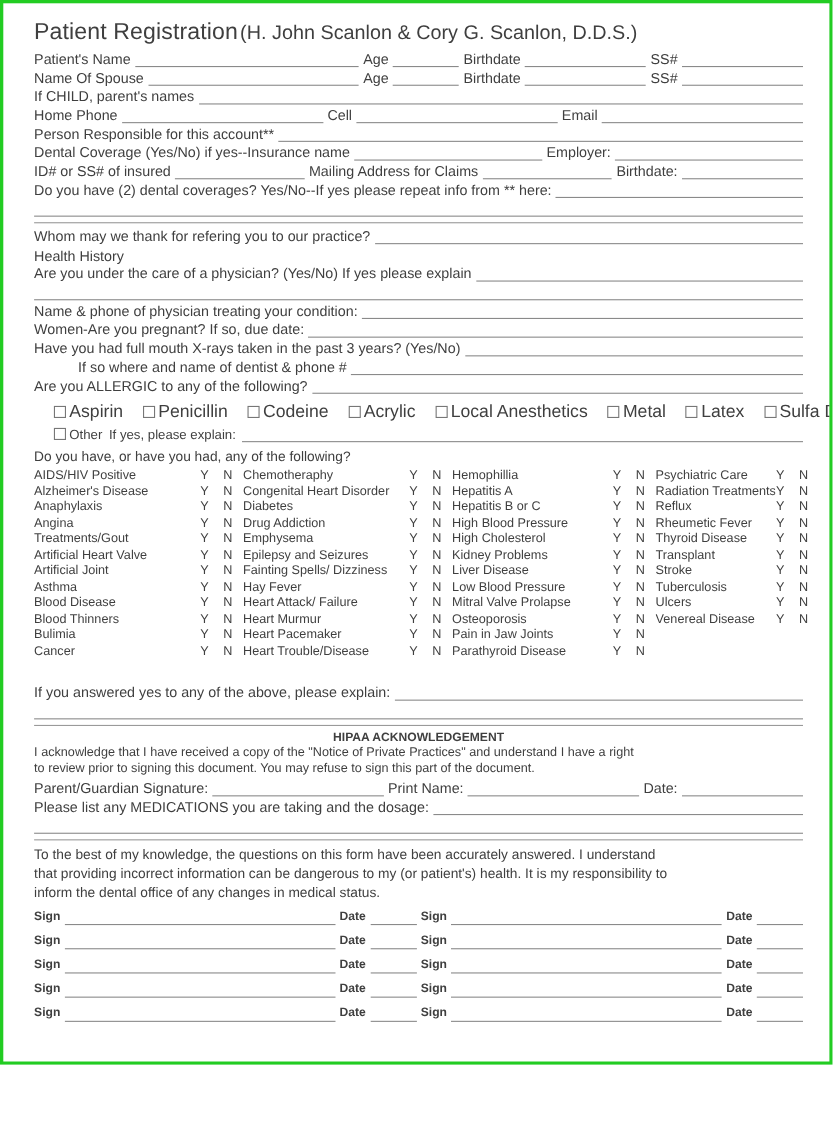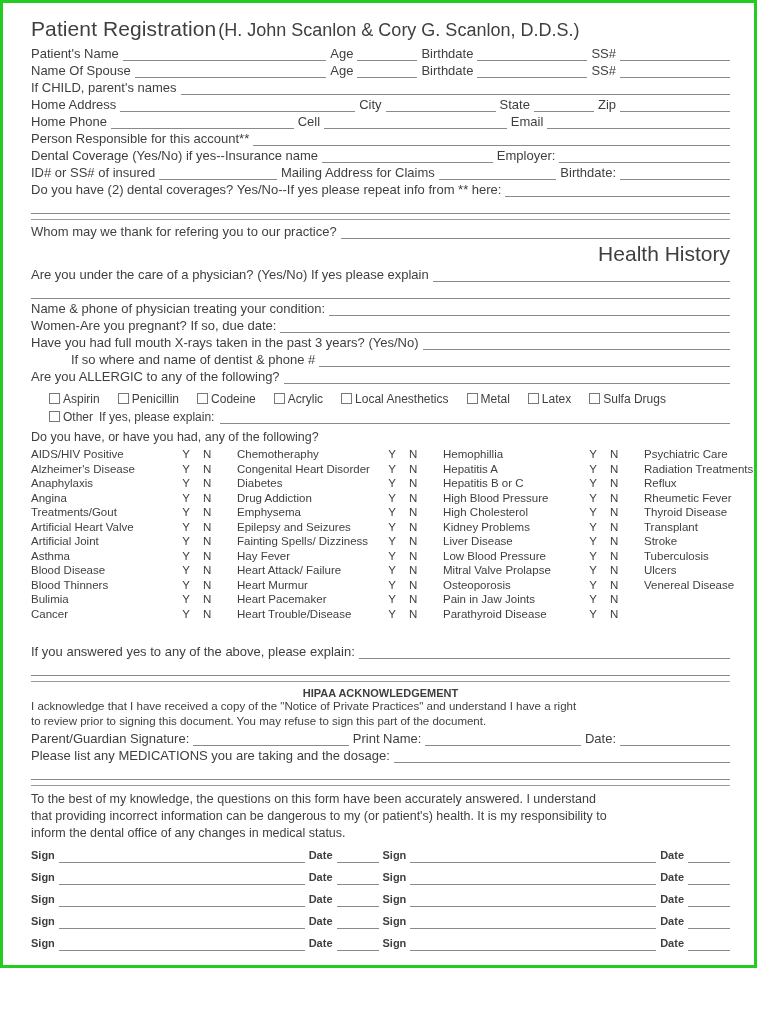--- a/index.html
+++ b/index.html
@@ -54,57 +54,56 @@
     margin-bottom: 6px;
   }
   .title-main {
     font-size: 21px;
     letter-spacing: .1px;
   }
   .title-sub {
     font-size: 18px;
   }
   .sec-head {
-    font-size: 21px;
+    font-size: 13px;
     margin: 2px 0 2px 0;
-    text-align: right;
   }
   hr.rule {
     border: none;
     border-top: 1px solid #9a9a9a;
     margin: 5px 0 5px 0;
   }
   .chk {
     display: inline-block;
     width: 9px;
     height: 9px;
     border: 1px solid #777;
     margin-right: 3px;
     vertical-align: -1px;
   }
   .allergy-row {
     display: flex;
     align-items: center;
-    font-size: 12px;
+    font-size: 16px;
     gap: 18px;
     margin: 8px 0 4px 18px;
     flex-wrap: nowrap;
   }
   .allergy-row .it { white-space: nowrap; }
   .other-row {
     display: flex;
     align-items: flex-end;
     font-size: 12px;
     gap: 6px;
     margin: 2px 0 6px 18px;
   }
   .cond-q { font-size: 12.5px; margin: 4px 0 3px 0; }
   .cond-wrap {
     display: flex;
-    gap: 16px;
+    gap: 0px;
     margin-bottom: 2px;
   }
   .cond-col {
     flex: 1 1 0;
   }
   .cond-col.c1 { flex: 0 0 190px; }
   .cond-col.c2 { flex: 0 0 190px; }
   .cond-col.c3 { flex: 0 0 185px; }
   .cond-col.c4 { flex: 1 1 auto; }
   .cond-item {
@@ -184,30 +183,20 @@
       <span class="fill med"></span>
       <span class="lbl">SS#</span>
       <span class="fill med"></span>
     </div>
 
     <div class="row">
       <span class="lbl">If CHILD, parent's names</span>
       <span class="fill"></span>
     </div>
 
-    <div class="row">
-      <span class="lbl">Home Address</span>
-      <span class="fill"></span>
-      <span class="lbl">City</span>
-      <span class="fill med"></span>
-      <span class="lbl">State</span>
-      <span class="fill short"></span>
-      <span class="lbl">Zip</span>
-      <span class="fill med"></span>
-    </div>
 
     <div class="row">
       <span class="lbl">Home Phone</span>
       <span class="fill"></span>
       <span class="lbl">Cell</span>
       <span class="fill"></span>
       <span class="lbl">Email</span>
       <span class="fill"></span>
     </div>
 

